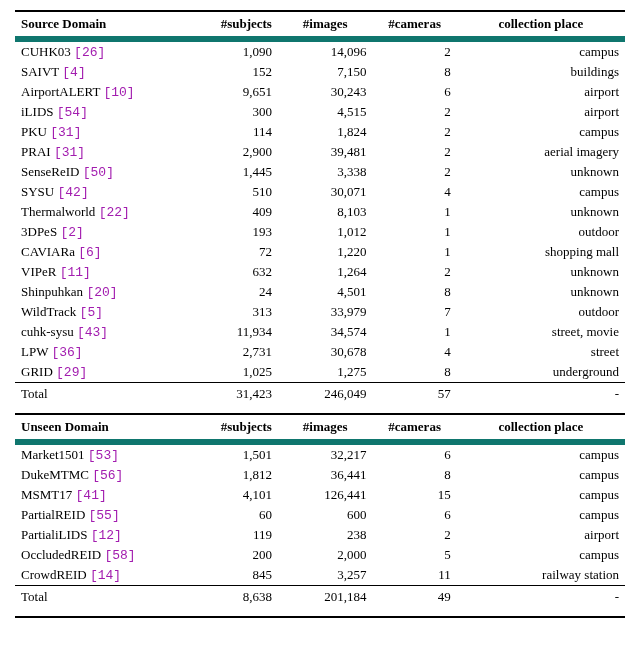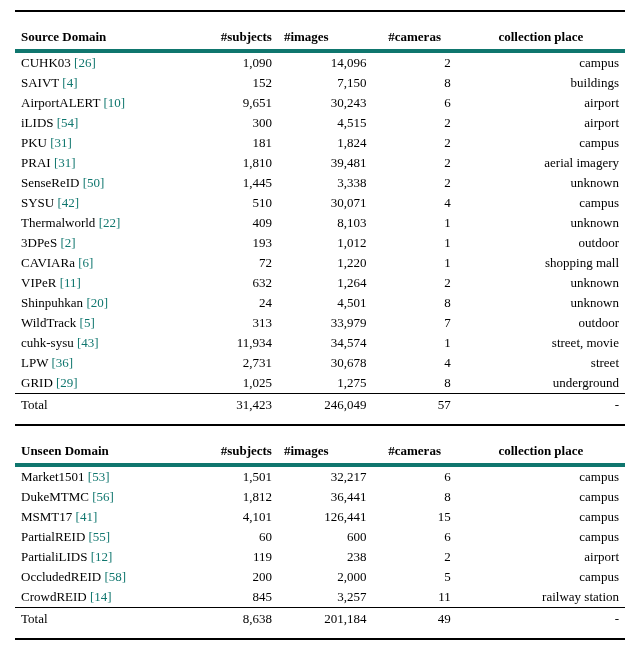--- a/index.html
+++ b/index.html
@@ -16,40 +16,41 @@
       border-collapse: collapse;
     }
     th, td {
       padding: 2px 6px;
       text-align: left;
       vertical-align: top;
     }
     th {
       font-weight: bold;
       border-top: 2px solid #000;
-      border-bottom: 4px solid #0f766e;
-      padding-top: 17px;
+      border-bottom: 6px solid #0f766e;
+      padding-top: 4px;
       padding-bottom: 4px;
     }
     .col-source { width: 160px; }
     .col-subjects { width: 90px; text-align: right; margin-top: 20px; }
-    .col-images { width: 90px; text-align: left; }
+    .col-images { width: 90px; text-align: center; }
     .col-cameras { width: 80px; text-align: center; }
     .col-place { width: 160px; text-align: center; }
     td.num { text-align: right; }
     td.place { text-align: right; }
     .total-row td {
       border-top: 1px solid #000;
       border-bottom: 2px solid #000;
       font-style: normal;
       padding-top: 3px;
       padding-bottom: 11px;
     }
     .ref {
-      color: #0f766e;
+      color: #a21caf;
+      font-family: Liberation Mono, monospace;
     }
     .name-cell {
       white-space: nowrap;
     }
   </style>
 </head>
 <body>
 
 <table>
   <thead>
@@ -95,30 +96,30 @@
     </td>
     <td class="num col-subjects">300</td>
     <td class="num col-images">4,515</td>
     <td class="num col-cameras">2</td>
     <td class="place col-place">airport</td>
   </tr>
       <tr class="data-row">
     <td class="name-cell col-source">
       PKU <span class="ref">[31]</span>
     </td>
-    <td class="num col-subjects">181</td>
+    <td class="num col-subjects">114</td>
     <td class="num col-images">1,824</td>
     <td class="num col-cameras">2</td>
     <td class="place col-place">campus</td>
   </tr>
       <tr class="data-row">
     <td class="name-cell col-source">
       PRAI <span class="ref">[31]</span>
     </td>
-    <td class="num col-subjects">1,810</td>
+    <td class="num col-subjects">2,900</td>
     <td class="num col-images">39,481</td>
     <td class="num col-cameras">2</td>
     <td class="place col-place">aerial imagery</td>
   </tr>
       <tr class="data-row">
     <td class="name-cell col-source">
       SenseReID <span class="ref">[50]</span>
     </td>
     <td class="num col-subjects">1,445</td>
     <td class="num col-images">3,338</td>

